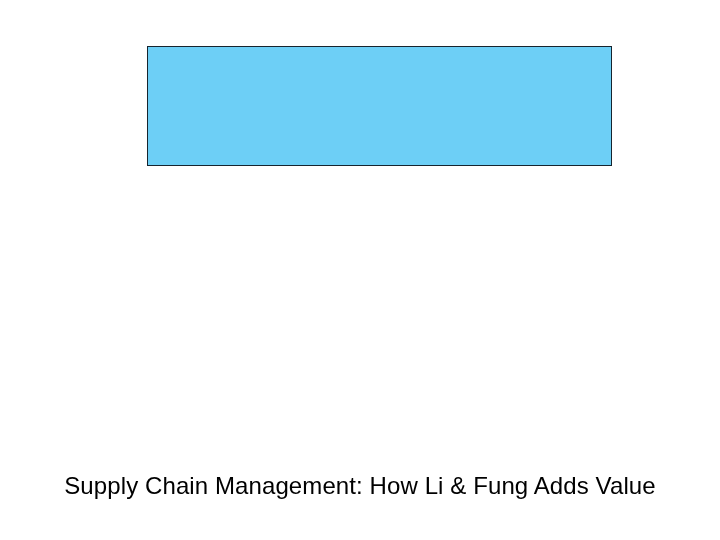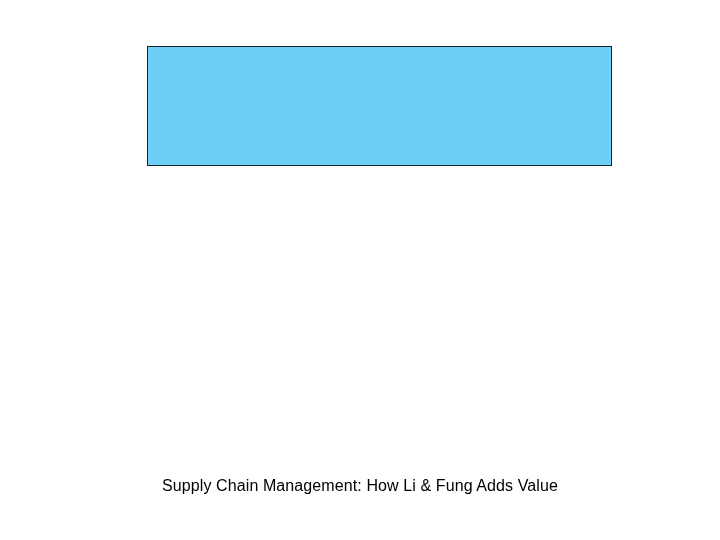--- a/index.html
+++ b/index.html
@@ -40,21 +40,21 @@
 
   
   #slide-caption {
     position: absolute;
     left: 0;
     top: 474px;
     width: 720px;
     text-align: center;
     color: #000000;
     font-family: "Liberation Sans", sans-serif;
-    font-size: 16px;
+    font-size: 24px;
     font-weight: 400;
     line-height: 24px;
     letter-spacing: 0.1px;
     white-space: nowrap;
   }
 </style>
 </head>
 <body>
 
 <div id="slide">

